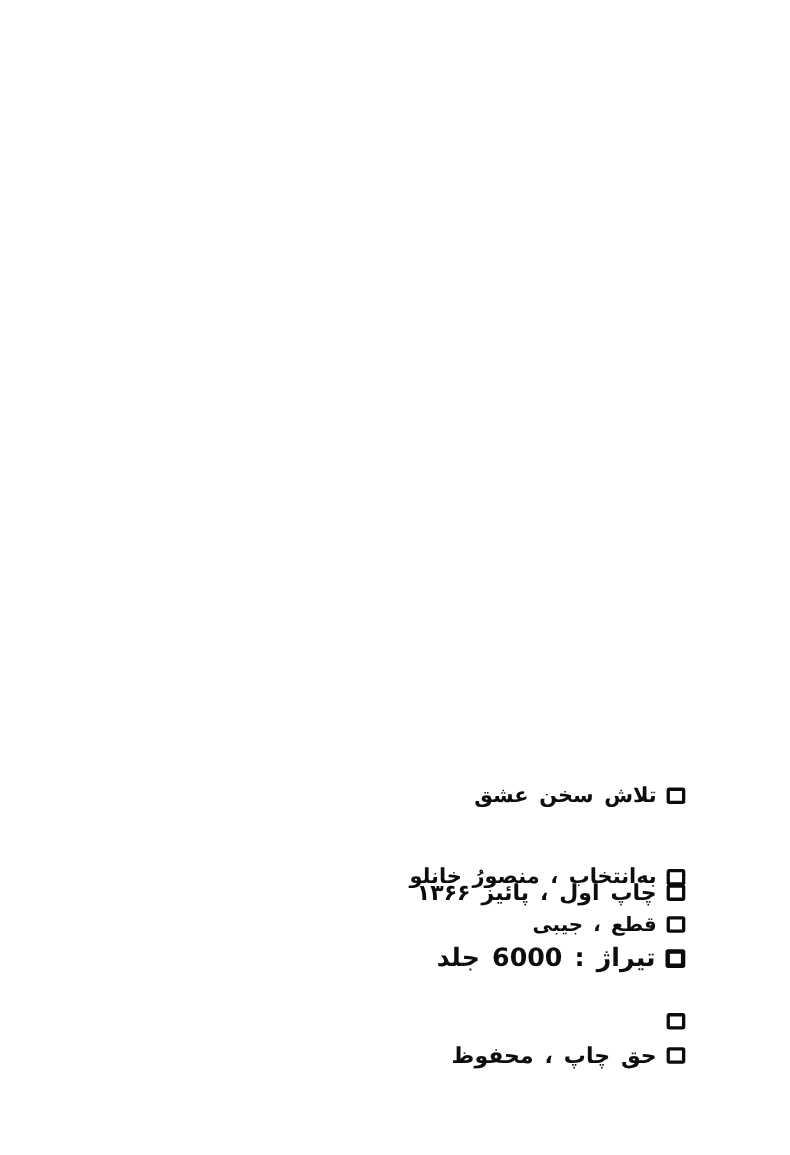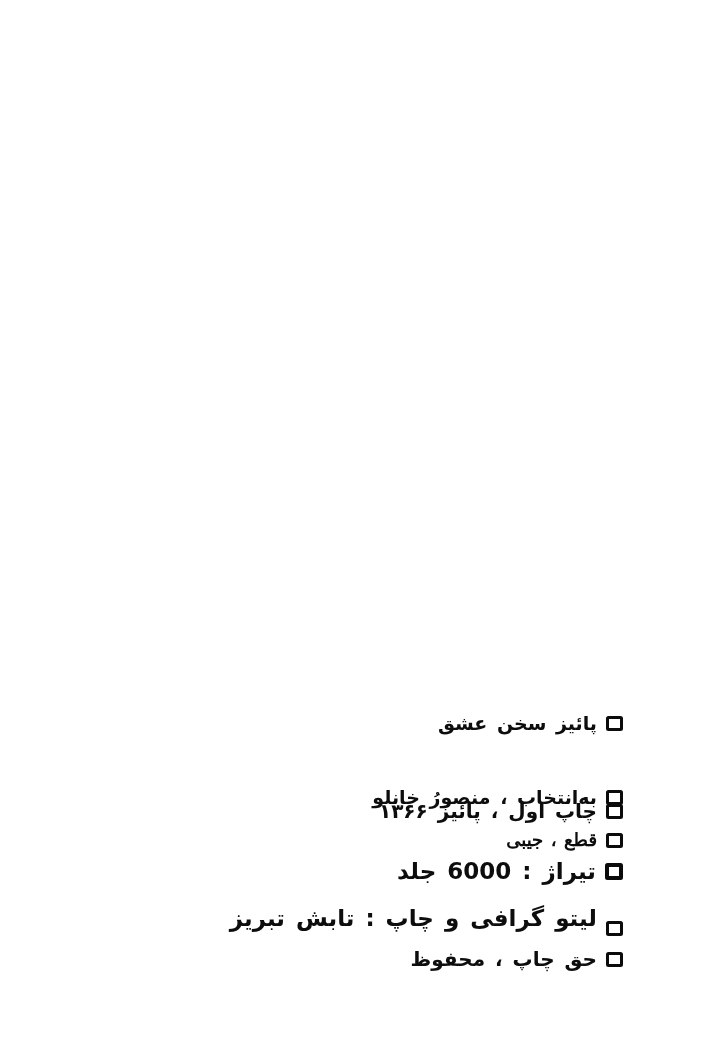--- a/index.html
+++ b/index.html
@@ -56,37 +56,37 @@
   }
   
   .r1 { top: 706px; height: 34px; }
   .r1 .line-text { font-size: 19px; }
   .r2 { top: 736px; height: 34px; margin-top: 44px; }
   .r2 .line-text { font-size: 19px; }
   .r3 { top: 765px; height: 32px; }
   .r3 .line-text { font-size: 18px; }
   .r4 { top: 794px; height: 34px; justify-content: flex-end; }
   .r4 .line-text { font-size: 20px; }
-  .r5 { top: 824px; height: 32px; font-family: Liberation Serif, serif; }
+  .r5 { top: 824px; height: 32px; }
   .r5 .line-text { font-size: 18px; }
   .r6 { top: 852px; height: 38px; }
   .r6 .line-text { font-size: 23px; }
   .r7 { top: 898px; height: 40px; }
   .r7 .line-text { font-size: 23px; }
   .r8 { top: 940px; height: 38px; }
   .r8 .line-text { font-size: 20px; }
 </style>
 </head>
 <body>
 
 <div class="page">
 
   <div class="colophon-row r1">
     <span class="square-bullet"></span>
-    <span class="line-text">پائیز سخن عشق</span>
+    <span class="line-text">تلاش سخن عشق</span>
   </div>
 
   <div class="colophon-row r2">
     <span class="square-bullet"></span>
     <span class="line-text">به‌انتخاب ، منصورُ خانلو</span>
   </div>
 
 
   <div class="colophon-row r4">
     <span class="square-bullet"></span>
@@ -98,21 +98,20 @@
     <span class="line-text">قطع ، جیبی</span>
   </div>
 
   <div class="colophon-row r6">
     <span class="square-bullet big"></span>
     <span class="line-text">تیراژ : 6000 جلد</span>
   </div>
 
   <div class="colophon-row r7">
     <span class="square-bullet low"></span>
-    <span class="line-text">لیتو گرافی و چاپ : تابش تبریز</span>
   </div>
 
   <div class="colophon-row r8">
     <span class="square-bullet"></span>
     <span class="line-text">حق چاپ ، محفوظ</span>
   </div>
 
 </div>
 
 </body></html>

